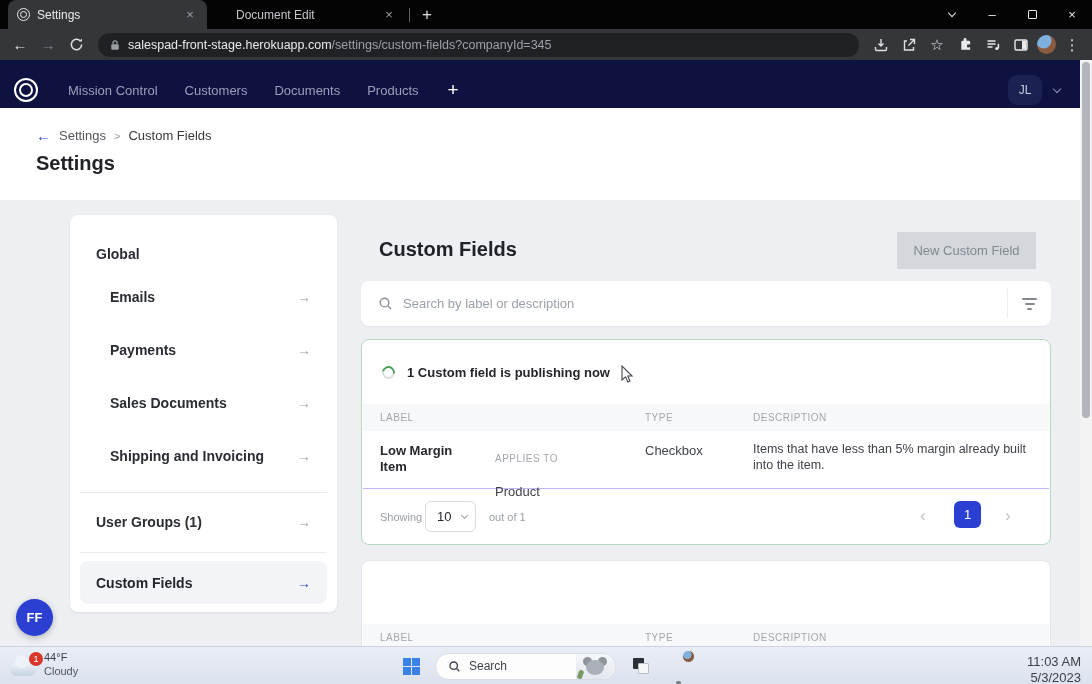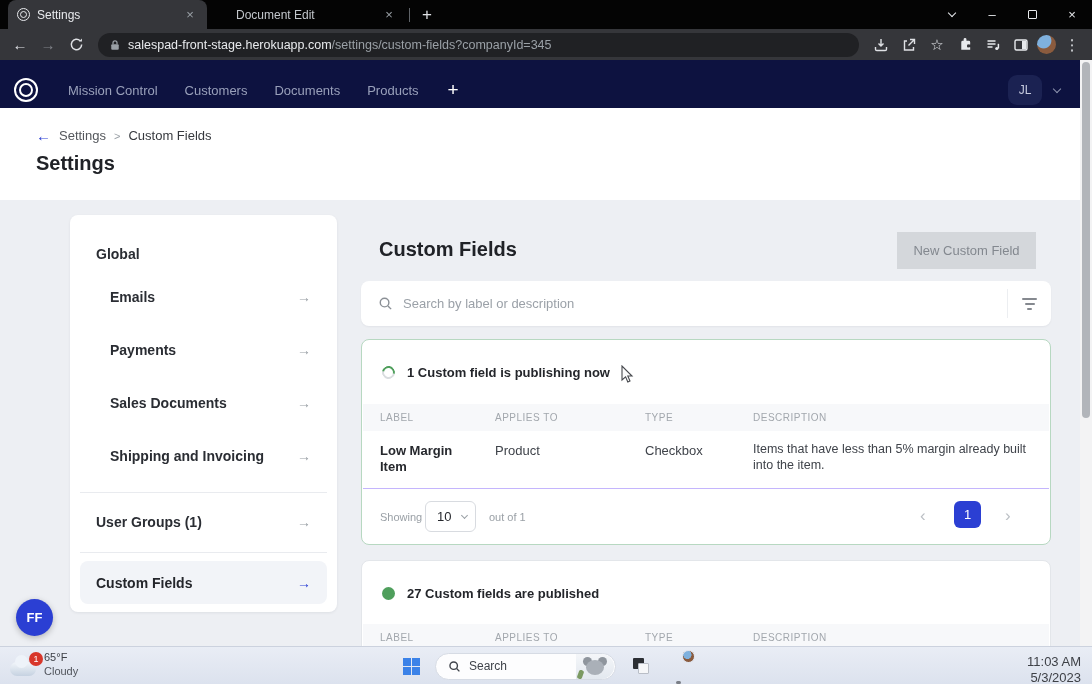--- a/index.html
+++ b/index.html
@@ -78,21 +78,21 @@
   .card1 { top:124px; height:206px; border:1px solid #b7d8c1; }
   .card2 { top:345px; height:130px; border:1px solid #e3e6ea; }
   .status-row { position:absolute; left:20px; top:0; height:64px; display:flex; align-items:center; gap:12px; }
   .spinner { width:13px; height:13px; border-radius:50%; border:2px solid #dadde0; border-top-color:#4f9f5c; border-right-color:#4f9f5c; transform:rotate(-35deg); flex:none; }
   .greendot { width:13px; height:13px; border-radius:50%; background:#4f9f5c; flex:none; }
   .status-text { font-size:13px; font-weight:600; color:#24262b; }
   .thead { position:absolute; left:1px; right:1px; background:#f7f8fa; }
   .card1 .thead { top:64px; height:27px; }
   .card2 .thead { top:63px; height:67px; }
   .th { position:absolute; top:8px; font-size:10px; letter-spacing:.5px; color:#a2a7ad; font-weight:500; }
-  .co1{left:17px;} .co2{left:132px;} .co3{left:282px;} .co4{left:390px;}
+  .co1{left:17px;} .co2{left:132px;margin-top:41px;} .co3{left:282px;} .co4{left:390px;}
   .trow { position:absolute; left:1px; right:1px; top:91px; height:58px; border-bottom:1px solid #c4b5fd; }
   .td { position:absolute; top:12px; font-size:13px; color:#3f434a; }
   .td.lab { width:95px; font-weight:700; color:#26282d; line-height:1.25; }
   .td.desc { width:278px; font-size:12.5px; line-height:1.3; top:10px; }
   .pager { position:absolute; left:1px; right:1px; top:149px; height:55px; }
   .pg-showing { position:absolute; left:17px; top:22px; font-size:11px; color:#9aa0a6; }
   .pg-select { position:absolute; left:62px; top:12px; width:51px; height:31px; border:1px solid #d8dbe0; border-radius:6px; display:flex; align-items:center; padding:0 8px 0 11px; justify-content:space-between; cursor:pointer; }
   .pg-select span { font-size:13px; color:#26282d; }
   .pg-select .chev { color:#9aa0a6; width:5px; height:5px; margin-top:-3px; }
   .pg-outof { position:absolute; left:126px; top:22px; font-size:11px; color:#9aa0a6; }
@@ -319,24 +319,20 @@
           <i class="chev"></i>
         </span>
         <span class="pg-outof">out of 1</span>
         <span class="pg-prev">‹</span>
         <span class="pg-page">1</span>
         <span class="pg-next">›</span>
       </div>
     </div>
 
     <div class="card card2">
-      <div class="status-row">
-        <span class="greendot"></span>
-        <span class="status-text">27 Custom fields are published</span>
-      </div>
       <div class="thead">
         <span class="th co1">LABEL</span>
         <span class="th co2">APPLIES TO</span>
         <span class="th co3">TYPE</span>
         <span class="th co4">DESCRIPTION</span>
       </div>
     </div>
   </div>
 
   <div class="scrollbar">
@@ -348,21 +344,21 @@
   <svg class="cursor" width="13" height="19" viewBox="0 0 13 19">
     <path d="M1 1 L1 15 L4.6 11.8 L6.8 17 L9 16 L6.8 11 L11 11 Z" fill="#fbfbfb" stroke="#47494e" stroke-width="1.1"></path>
   </svg>
 
   <div class="taskbar">
     <div class="weather">
       <span class="cloud">
         <span class="wbadge">1</span>
       </span>
       <span class="wtext">
-        <div>65°F</div>
+        <div>44°F</div>
         <div class="cond">Cloudy</div>
       </span>
     </div>
     <div class="tb-center">
       <span class="winlogo">
           <i></i>
           <i></i>
           <i></i>
           <i></i>
         </span>

